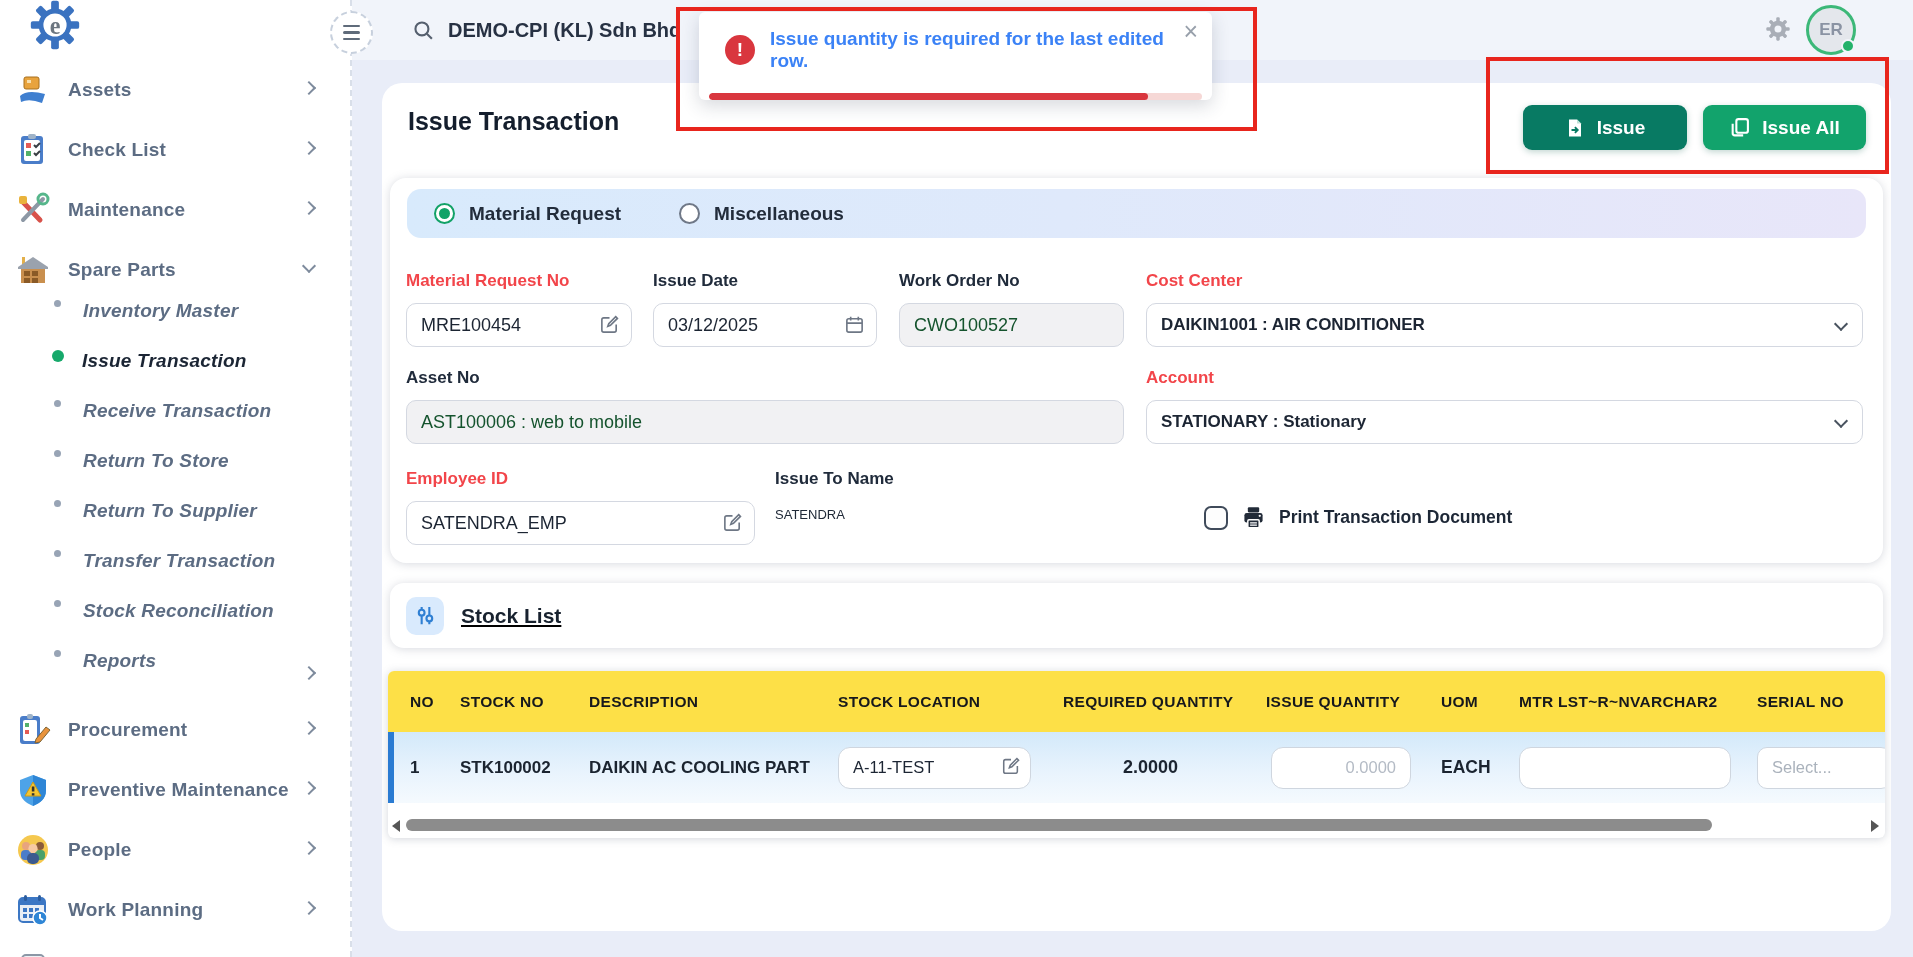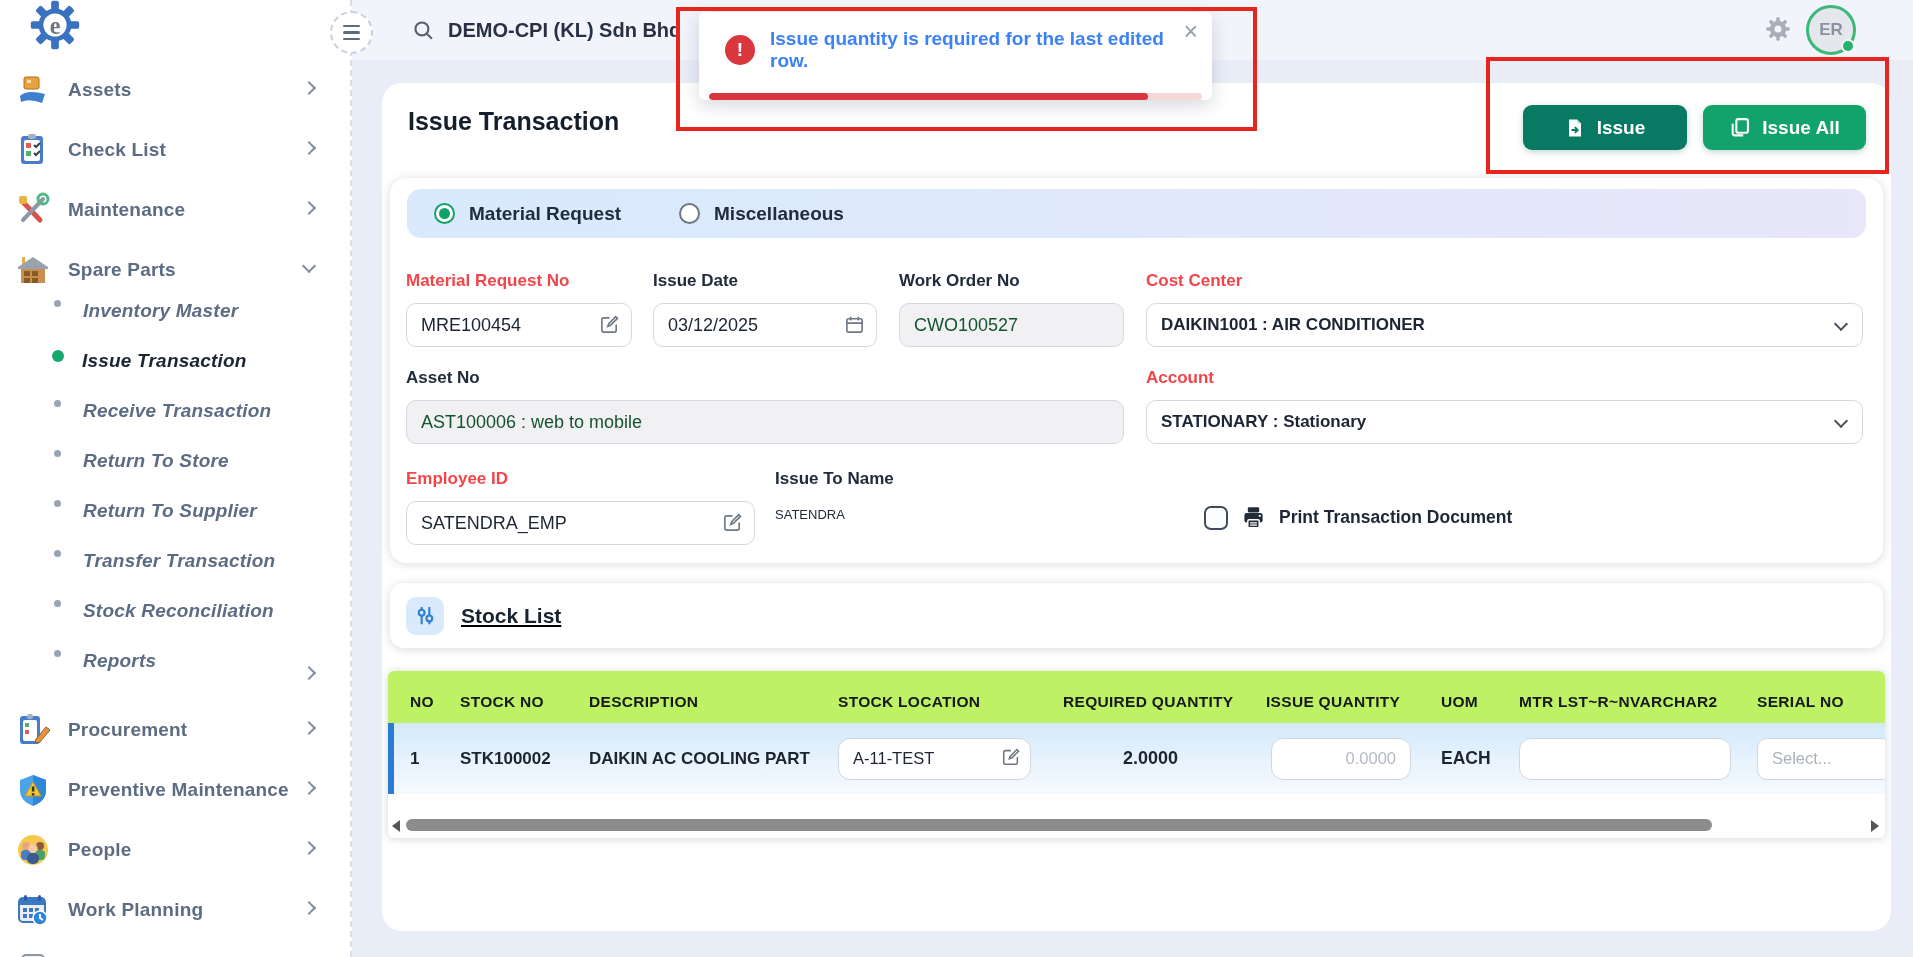--- a/index.html
+++ b/index.html
@@ -105,21 +105,21 @@
   
   .stock-bar { position: absolute; left: 8px; top: 500px; width: 1493px; height: 65px; background: #fff;
     border-radius: 14px; box-shadow: 0 1px 10px rgba(110,120,140,.28); display: flex; align-items: center; padding-left: 16px; text-decoration: underline; }
   .stock-ico { width: 38px; height: 38px; border-radius: 10px; background: #d9eafd; display: flex;
     align-items: center; justify-content: center; margin-right: 17px; }
   .stock-title { font-size: 21px; font-weight: 800; color: #18222f; }
 
   
   .table-card { position: absolute; left: 6px; top: 588px; width: 1497px; height: 167px; background: #fff;
     border-radius: 6px; box-shadow: 0 1px 8px rgba(110,120,140,.3); overflow: hidden; }
-  .thead { position: relative; height: 52px; background: #bef264; }
+  .thead { position: relative; height: 61px; background: #fde047; }
   .th { position: absolute; top: 0; line-height: 61px; font-size: 15.5px; font-weight: 700; color: #16181c;
     letter-spacing: .3px; white-space: nowrap; }
   .trow { position: relative; height: 71px; border-left: 6px solid #2a7bd2;
     background: linear-gradient(180deg, #d3e9fa 0%, #e8f3fd 55%, #f5fafe 100%); }
   .td { position: absolute; top: 0; height: 71px; display: flex; align-items: center; font-size: 17px;
     font-weight: 600; color: #1b2430; white-space: nowrap; }
   .cell-input { height: 42px; border: 1.5px solid #cfd6df; border-radius: 12px; background: #fff;
     font-family: "Liberation Sans", sans-serif; font-size: 16.5px; font-weight: 500; color: #1c2533;
     padding: 0 14px; outline: none; width: 100%; }
   .cell-input::placeholder { color: #b4bbc5; font-weight: 400; }

